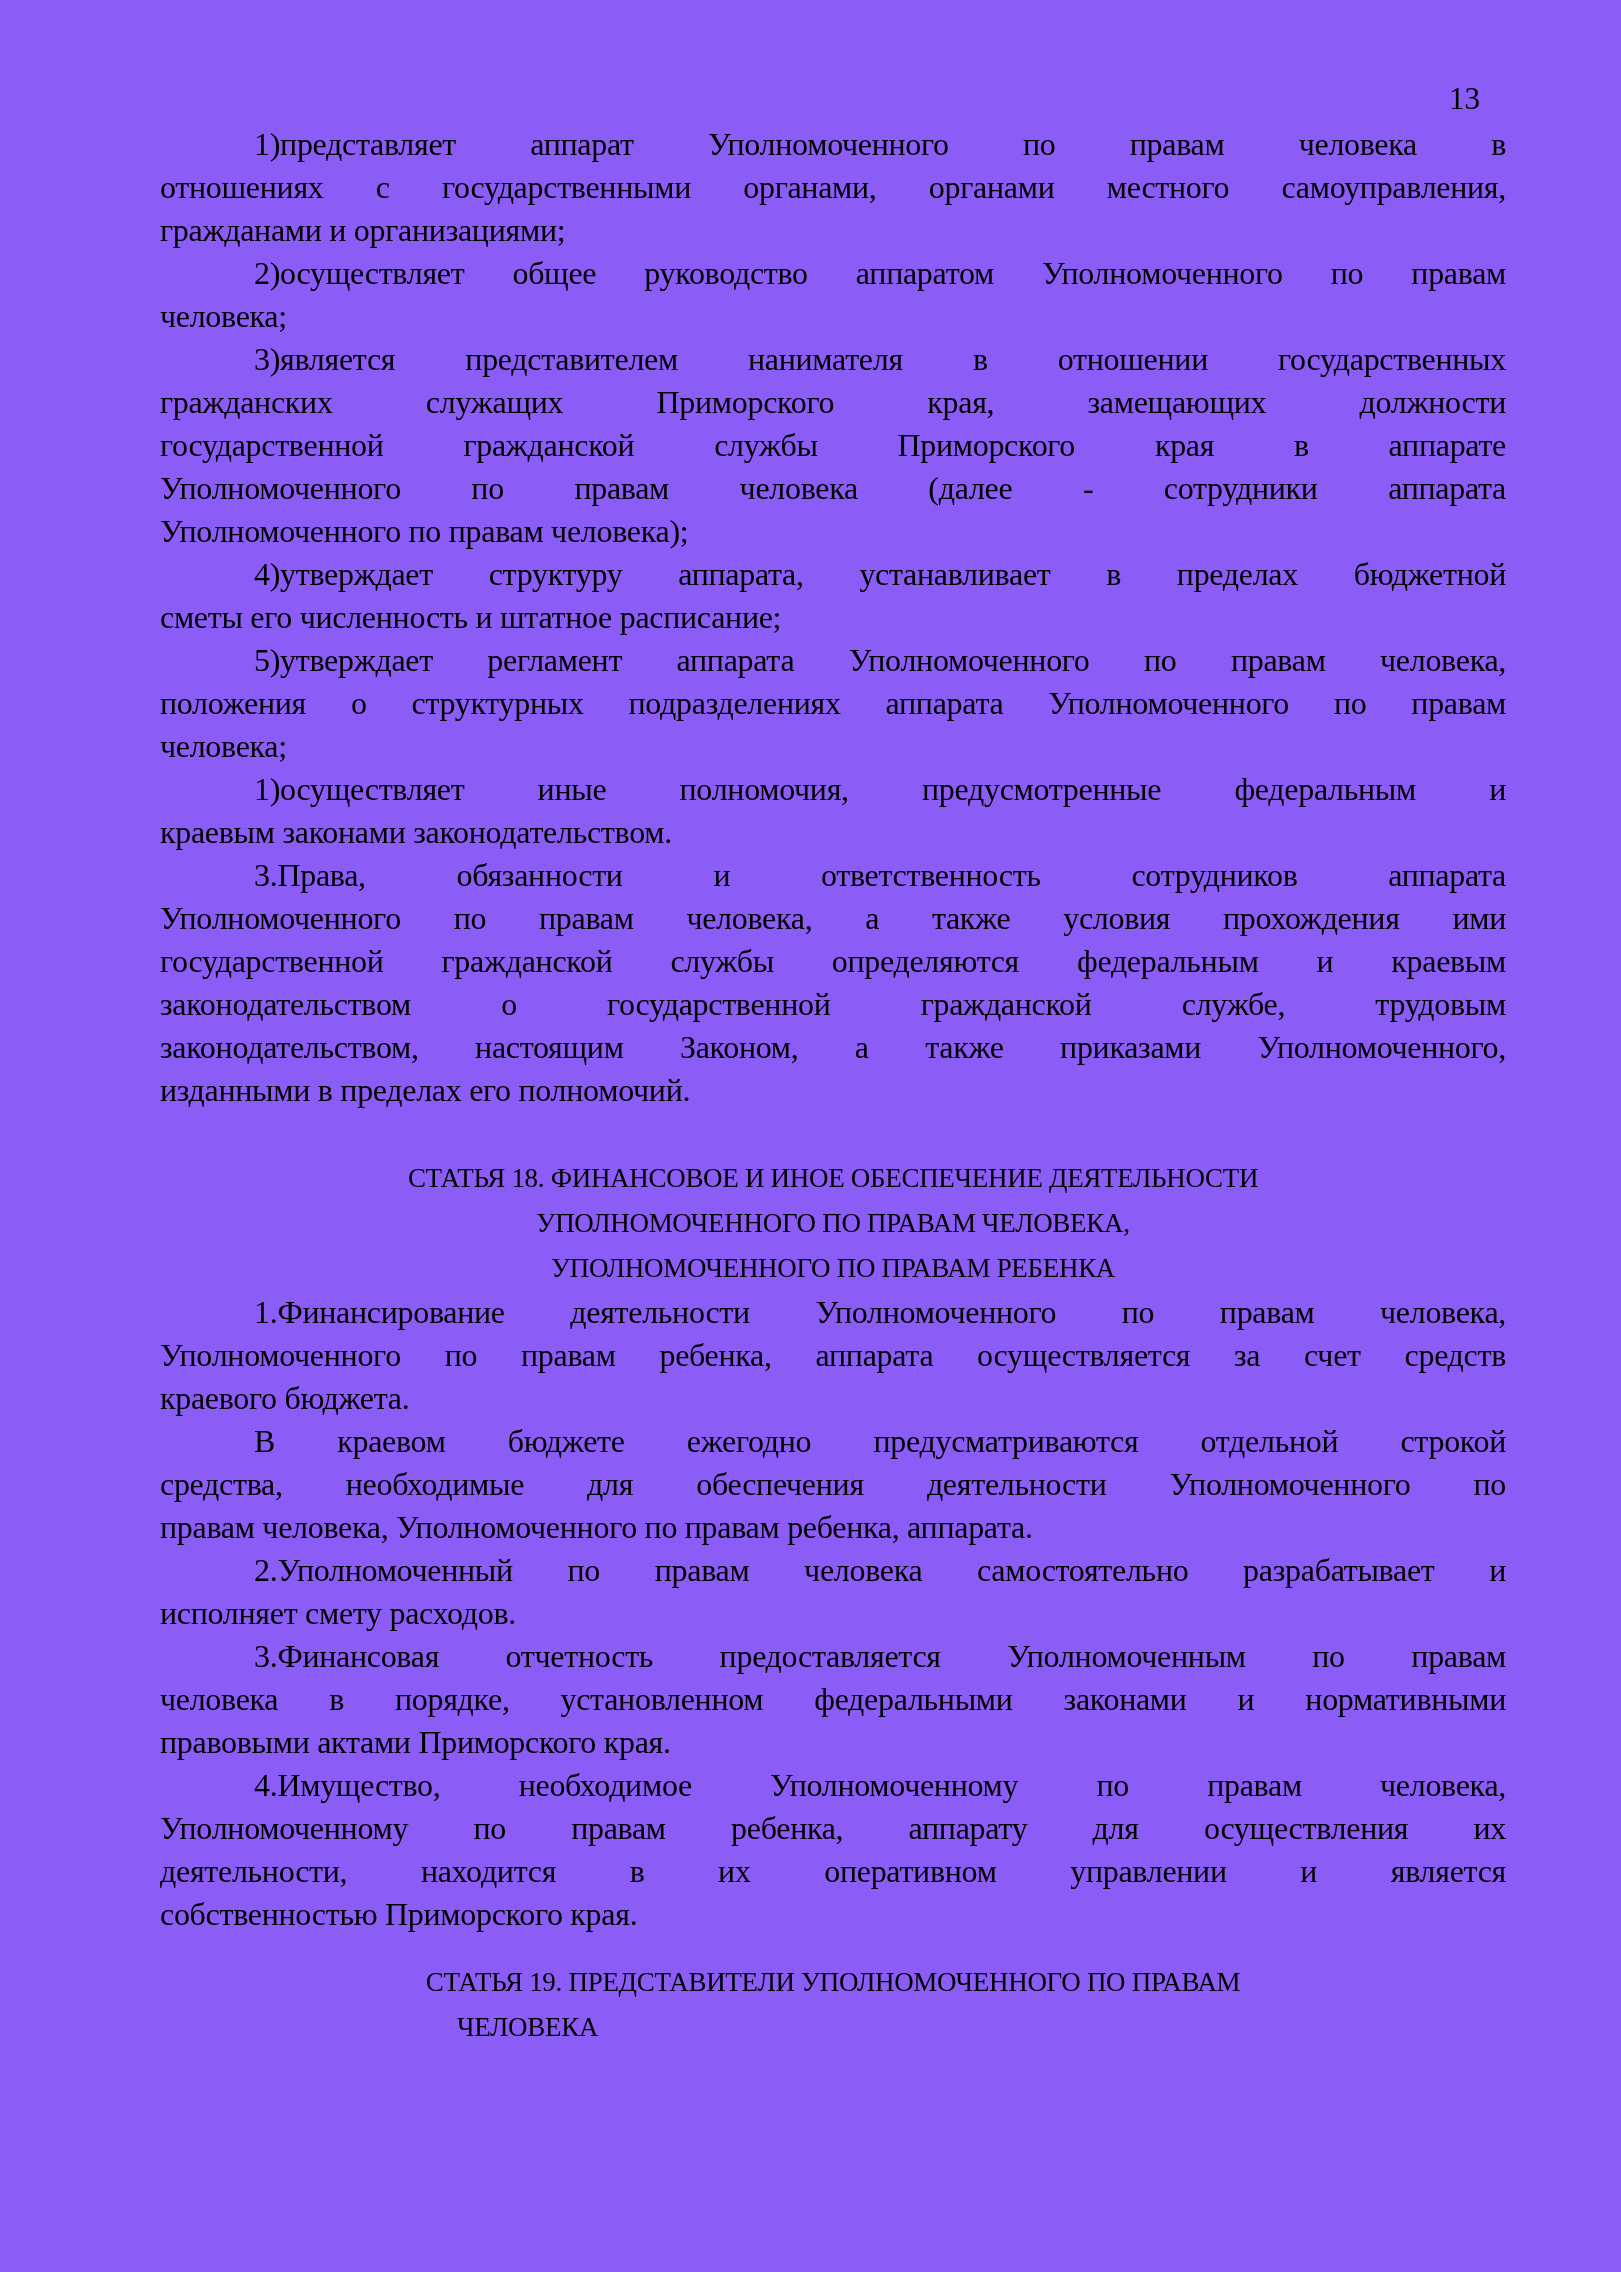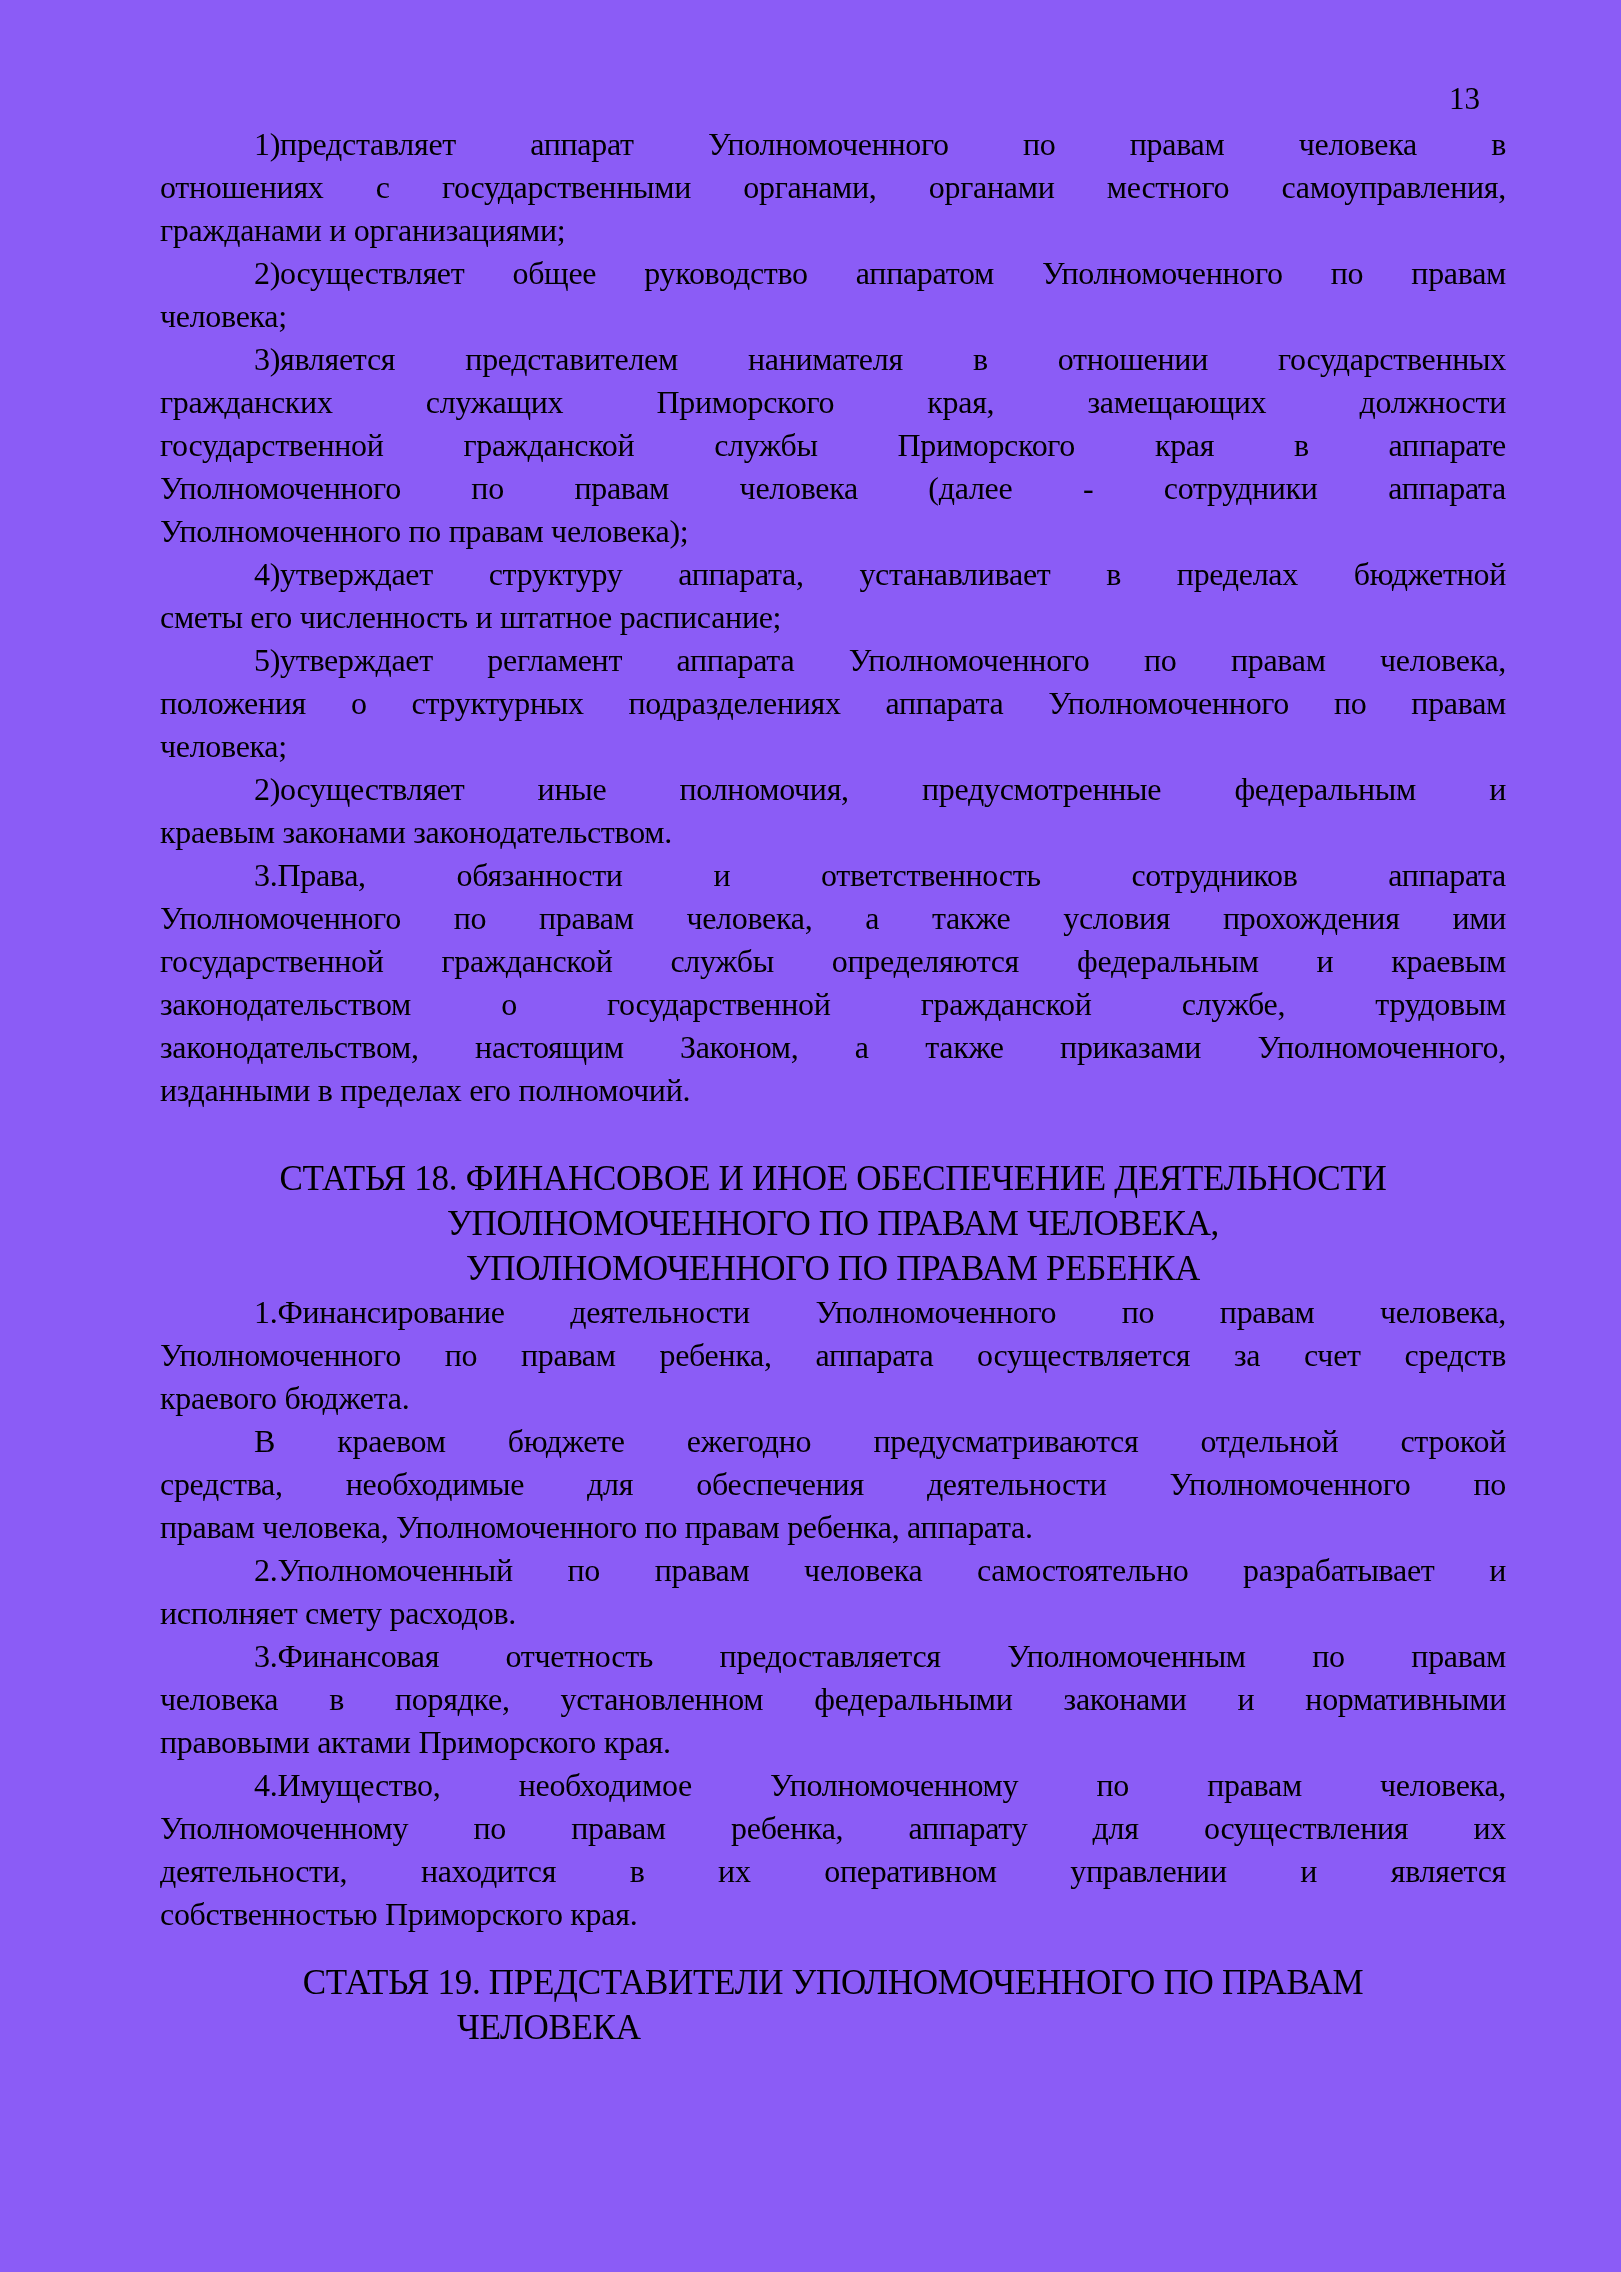--- a/index.html
+++ b/index.html
@@ -38,21 +38,21 @@
     text-align-last: justify;
     white-space: normal;
   }
   .para .line.first {
     text-indent: 94px;
   }
   .para .line.lastline {
     text-align-last: left;
   }
   .heading {
-    font-size: 35px;
+    font-size: 27px;
     line-height: 45px;
     text-align: center;
     letter-spacing: -0.3px;
     font-family: Liberation Serif, serif;
   }
   .heading.h-article-18 { margin-top: 44px; }
   .heading.h-article-19 { margin-top: 24px; }
   .heading .line.hang {
     text-align: left;
     padding-left: 297px;
@@ -83,21 +83,21 @@
       <div class="para">
         <div class="line first">4)утверждает структуру аппарата, устанавливает в пределах бюджетной</div>
         <div class="line lastline">сметы его численность и штатное расписание;</div>
       </div>
       <div class="para">
         <div class="line first">5)утверждает регламент аппарата Уполномоченного по правам человека,</div>
         <div class="line">положения о структурных подразделениях аппарата Уполномоченного по правам</div>
         <div class="line lastline">человека;</div>
       </div>
       <div class="para">
-        <div class="line first">2)осуществляет иные полномочия, предусмотренные федеральным и</div>
+        <div class="line first">1)осуществляет иные полномочия, предусмотренные федеральным и</div>
         <div class="line lastline">краевым законами законодательством.</div>
       </div>
       <div class="para">
         <div class="line first">3.Права, обязанности и ответственность сотрудников аппарата</div>
         <div class="line">Уполномоченного по правам человека, а также условия прохождения ими</div>
         <div class="line">государственной гражданской службы определяются федеральным и краевым</div>
         <div class="line">законодательством о государственной гражданской службе, трудовым</div>
         <div class="line">законодательством, настоящим Законом, а также приказами Уполномоченного,</div>
         <div class="line lastline">изданными в пределах его полномочий.</div>
       </div>

